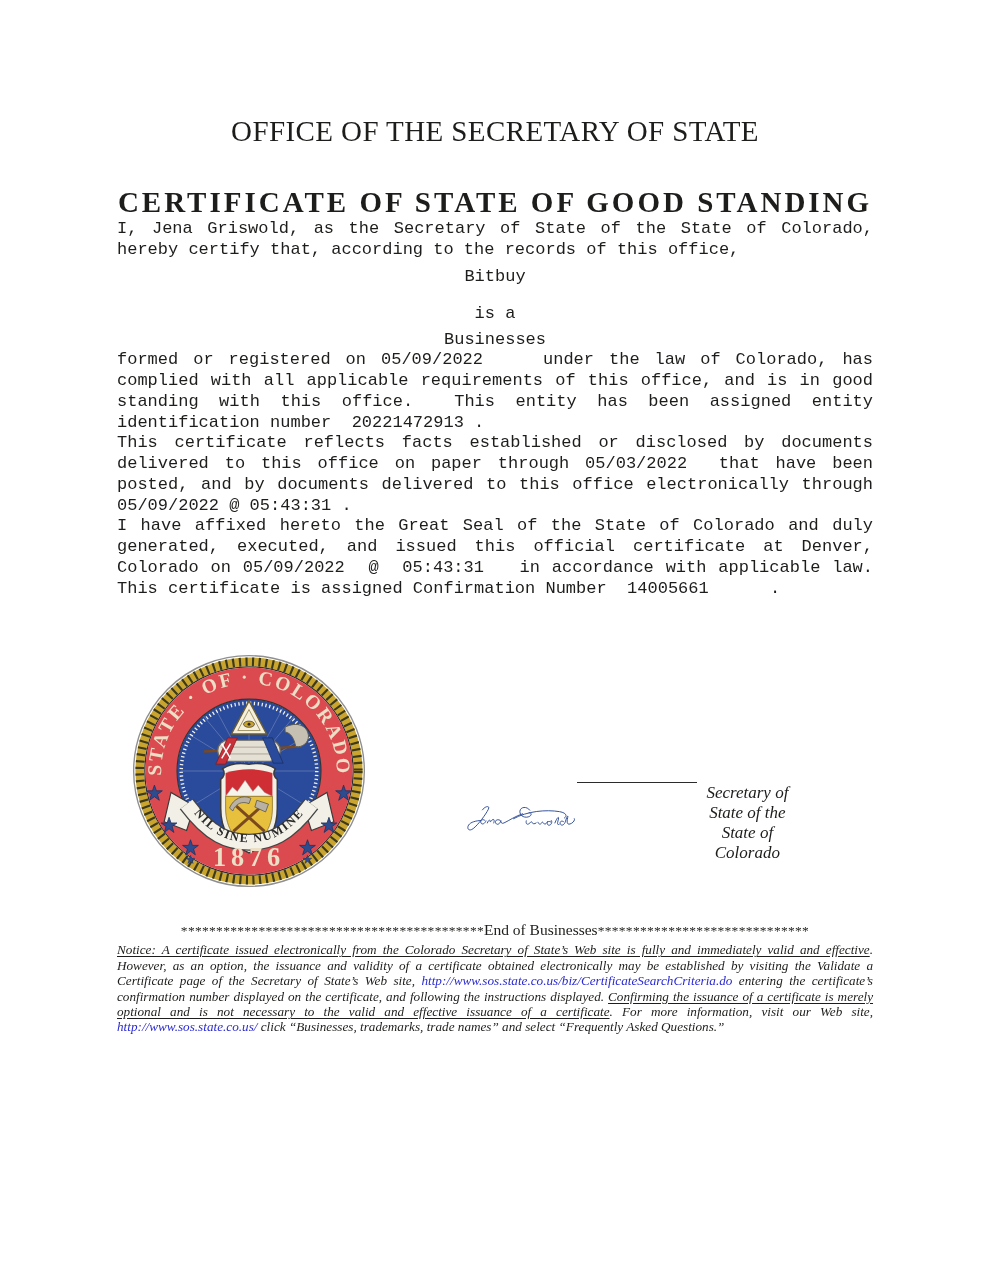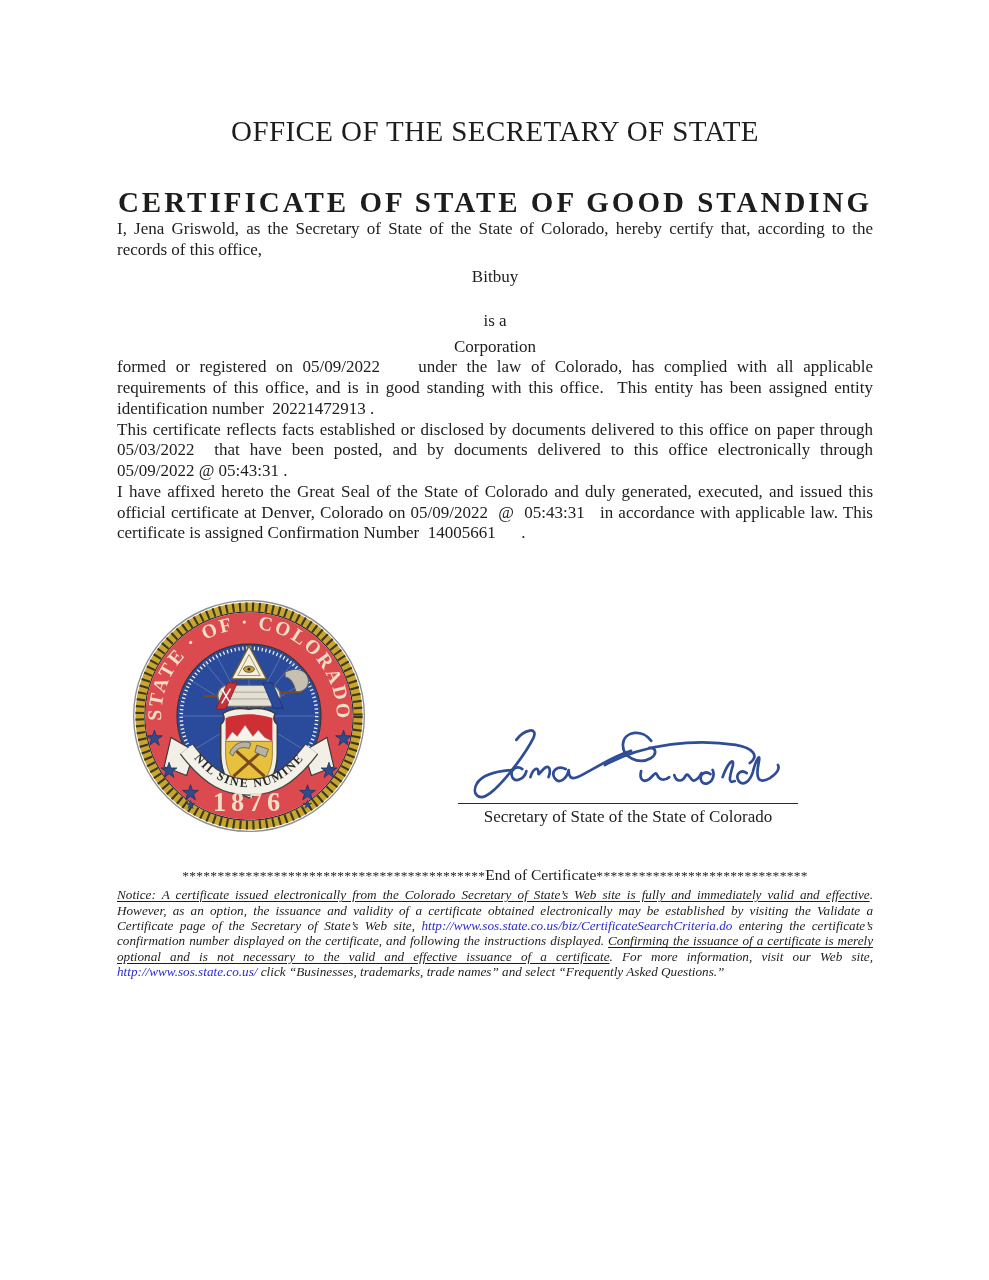--- a/index.html
+++ b/index.html
@@ -13,32 +13,32 @@
     --shield-gold:#e7c13d;
   }
   html,body{margin:0;padding:0;background:#ffffff;}
   body{
     width:989px;height:1280px;overflow:hidden;position:relative;
     font-family:"Liberation Serif", serif;color:var(--ink);
   }
   .page{padding:0 116px 0 117px;}
   .hdr{margin-top:114px;text-align:center;font-size:29px;line-height:1.2;letter-spacing:.4px;}
   .doc-title{margin-top:37px;text-align:center;font-weight:bold;font-size:29px;letter-spacing:3px;white-space:nowrap;}
-  p.body-par{margin:0;font-size:17px;line-height:1.22;text-align:justify;white-space:pre-wrap;}
+  p.body-par{margin:0;font-size:17px;line-height:1.22;text-align:justify;white-space:pre-wrap;font-family:Liberation Mono, monospace;}
   .intro{margin-top:31px;}
-  .center-line{text-align:center;font-size:17px;line-height:1.22;margin:0;}
+  .center-line{text-align:center;font-size:17px;line-height:1.22;margin:0;font-family:Liberation Mono, monospace;}
   .entity-name{margin-top:7px;}
-  .is-a{margin-top:23px;}
+  .is-a{margin-top:16px;}
   .entity-type{margin-top:5px;}
   .par-formed{margin-top:9px;}
   .par-reflects{margin-top:20px;}
   .par-seal{margin-top:20px;}
   .seal-sig-row{margin-top:55px;display:flex;align-items:flex-start;}
   .seal-wrap{margin-left:15px;width:234px;height:234px;flex:0 0 auto;}
-  .sig-col{margin-left:92px;width:340px;padding-top:126px;display:flex;flex-direction:column;}
+  .sig-col{margin-left:92px;width:340px;padding-top:126px;display:flex;flex-direction:row;font-style:italic;}
   .sig-svg{width:322px;height:76px;margin-left:6px;}
   .sig-line{border:none;border-top:1.6px solid #2b2b2b;width:340px;margin:2px 0 0 0;}
   .sig-caption{margin-top:3px;text-align:center;font-size:17px;}
   .footer{margin-top:33px;}
   .end-line{font-size:13.5px;text-align:center;white-space:nowrap;letter-spacing:.3px;}
   .end-label{font-size:15.5px;letter-spacing:0;}
   .notice{margin:3px 0 4px 0;font-size:13.2px;line-height:1.17;font-style:italic;text-align:justify;}
   .seg-underline{text-decoration:underline;text-underline-offset:2px;}
   .seg-link{color:var(--link-blue);cursor:pointer;}
   
@@ -57,21 +57,21 @@
   <div class="hdr">
     <div>OFFICE OF THE SECRETARY OF STATE</div>
   </div>
 
   <div class="doc-title">CERTIFICATE OF STATE OF GOOD STANDING</div>
 
   <p class="body-par intro">I, Jena Griswold, as the Secretary of State of the State of Colorado, hereby certify that, according to the records of this office,</p>
 
   <p class="center-line entity-name">Bitbuy</p>
   <p class="center-line is-a">is a</p>
-  <p class="center-line entity-type">Corporation</p>
+  <p class="center-line entity-type">Businesses</p>
 
   <p class="body-par par-formed">formed or registered on 05/09/2022    under the law of Colorado, has complied with all applicable requirements of this office, and is in good standing with this office.  This entity has been assigned entity identification number  20221472913 .</p>
   <p class="body-par par-reflects">This certificate reflects facts established or disclosed by documents delivered to this office on paper through 05/03/2022  that have been posted, and by documents delivered to this office electronically through 05/09/2022 @ 05:43:31 .</p>
   <p class="body-par par-seal">I have affixed hereto the Great Seal of the State of Colorado and duly generated, executed, and issued this official certificate at Denver, Colorado on 05/09/2022  @  05:43:31   in accordance with applicable law. This certificate is assigned Confirmation Number  14005661      .</p>
 
   <div class="seal-sig-row">
 
     <div class="seal-wrap">
       <svg viewBox="0 0 240 240" width="234" height="234">
         <defs>
@@ -184,17 +184,17 @@
           <path d="M 257,51 C 262,37 269,30 267,40 C 264,51 262,58 269,55"></path>
           <path d="M 281,47 C 275,43 269,48 273,55 C 277,60 284,56 287,46 C 290,34 295,26 293,36 C 290,50 291,59 304,52 C 310,48 314,43 312,39"></path>
         </g>
       </svg>
       <hr class="sig-line">
       <div class="sig-caption">Secretary of State of the State of Colorado</div>
     </div>
   </div>
 
   <div class="footer">
-    <div class="end-line"><span>*******************************************</span><span class="end-label">End of Certificate</span><span>******************************</span></div>
+    <div class="end-line"><span>*******************************************</span><span class="end-label">End of Businesses</span><span>******************************</span></div>
     <p class="notice" id="notice"><span class="seg-underline">Notice: A certificate issued electronically from the Colorado Secretary of State’s Web site is fully and immediately valid and effective</span><span class="seg-plain">. However, as an option, the issuance and validity of a certificate obtained electronically may be established by visiting the Validate a Certificate page of the Secretary of State’s Web site, </span><span class="seg-link">http://www.sos.state.co.us/biz/CertificateSearchCriteria.do</span><span class="seg-plain"> entering the certificate’s confirmation number displayed on the certificate, and following the instructions displayed. </span><span class="seg-underline">Confirming the issuance of a certificate is merely optional and is not necessary to the valid and effective issuance of a certificate</span><span class="seg-plain">. For more information, visit our Web site, </span><span class="seg-link">http://www.sos.state.co.us/</span><span class="seg-plain"> click “Businesses, trademarks, trade names” and select “Frequently Asked Questions.”</span></p>
   </div>
 
 </div>
 
 </body></html>

